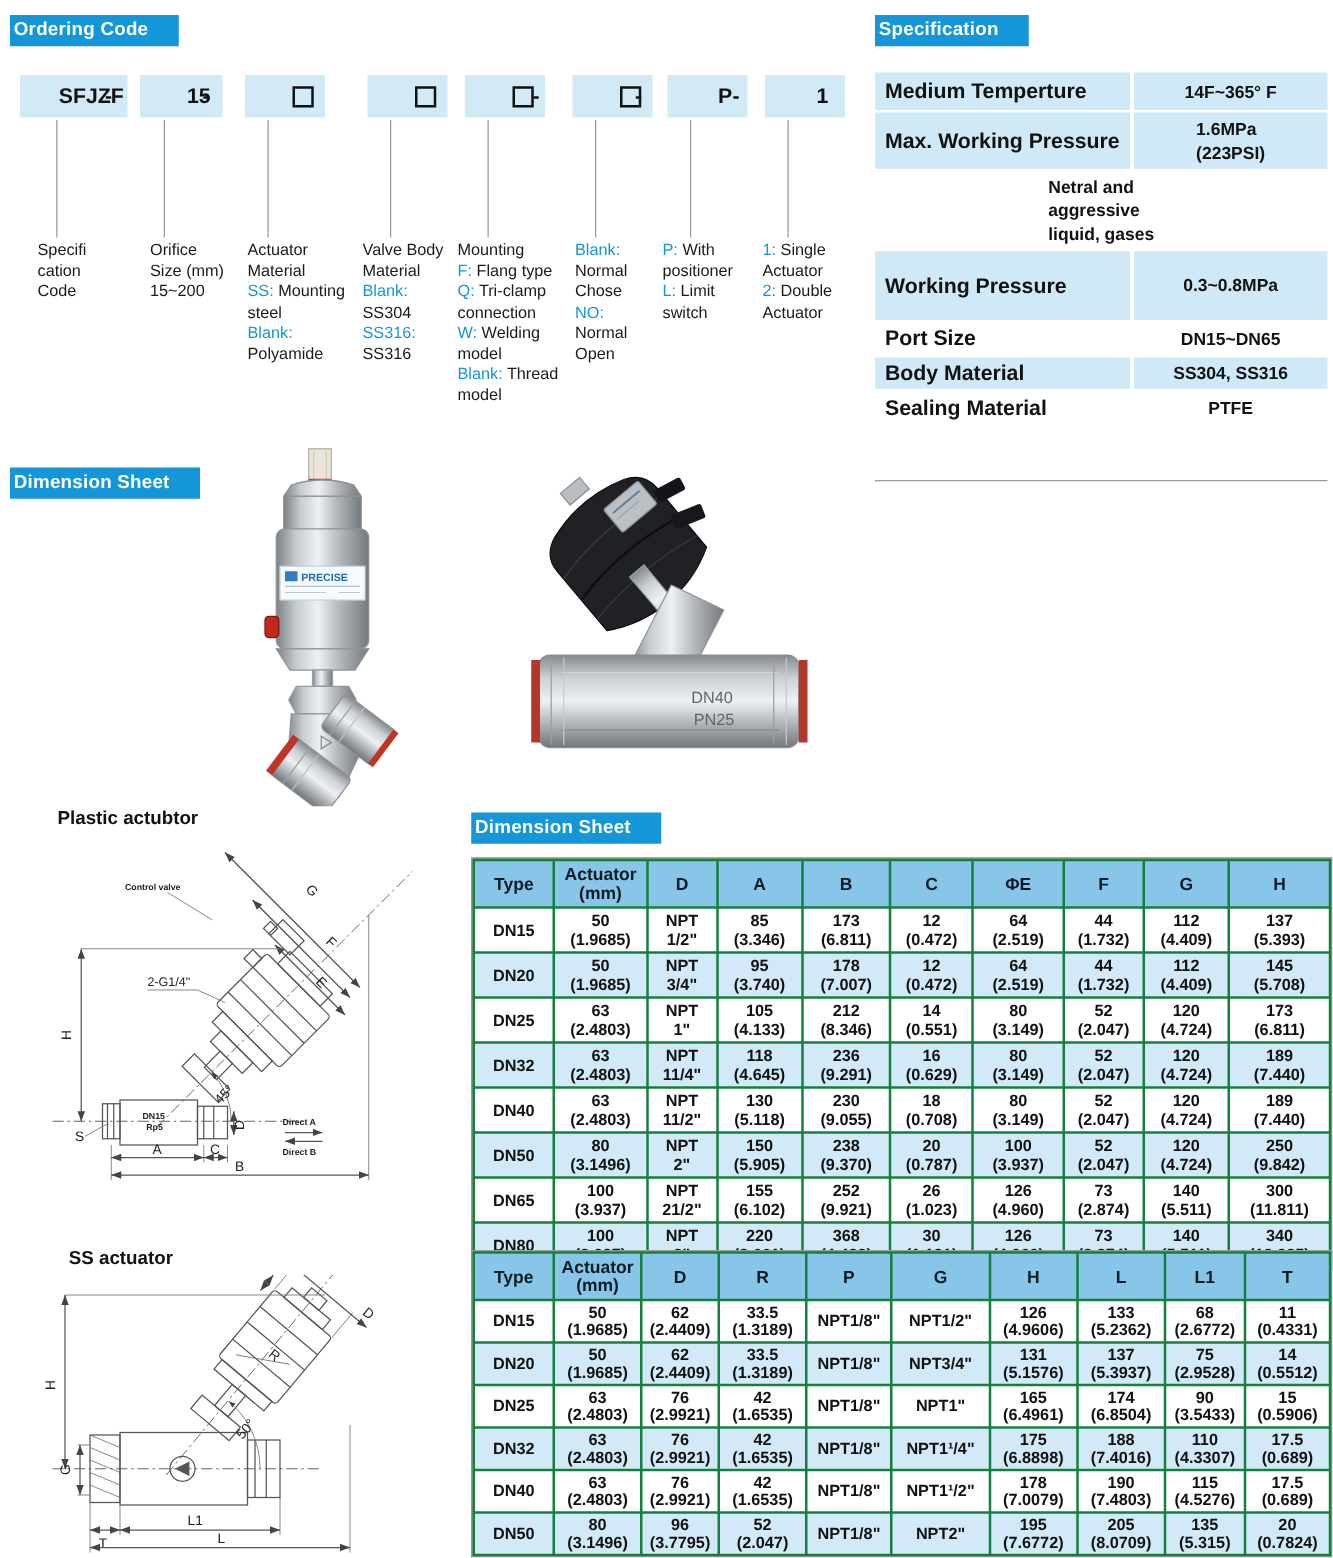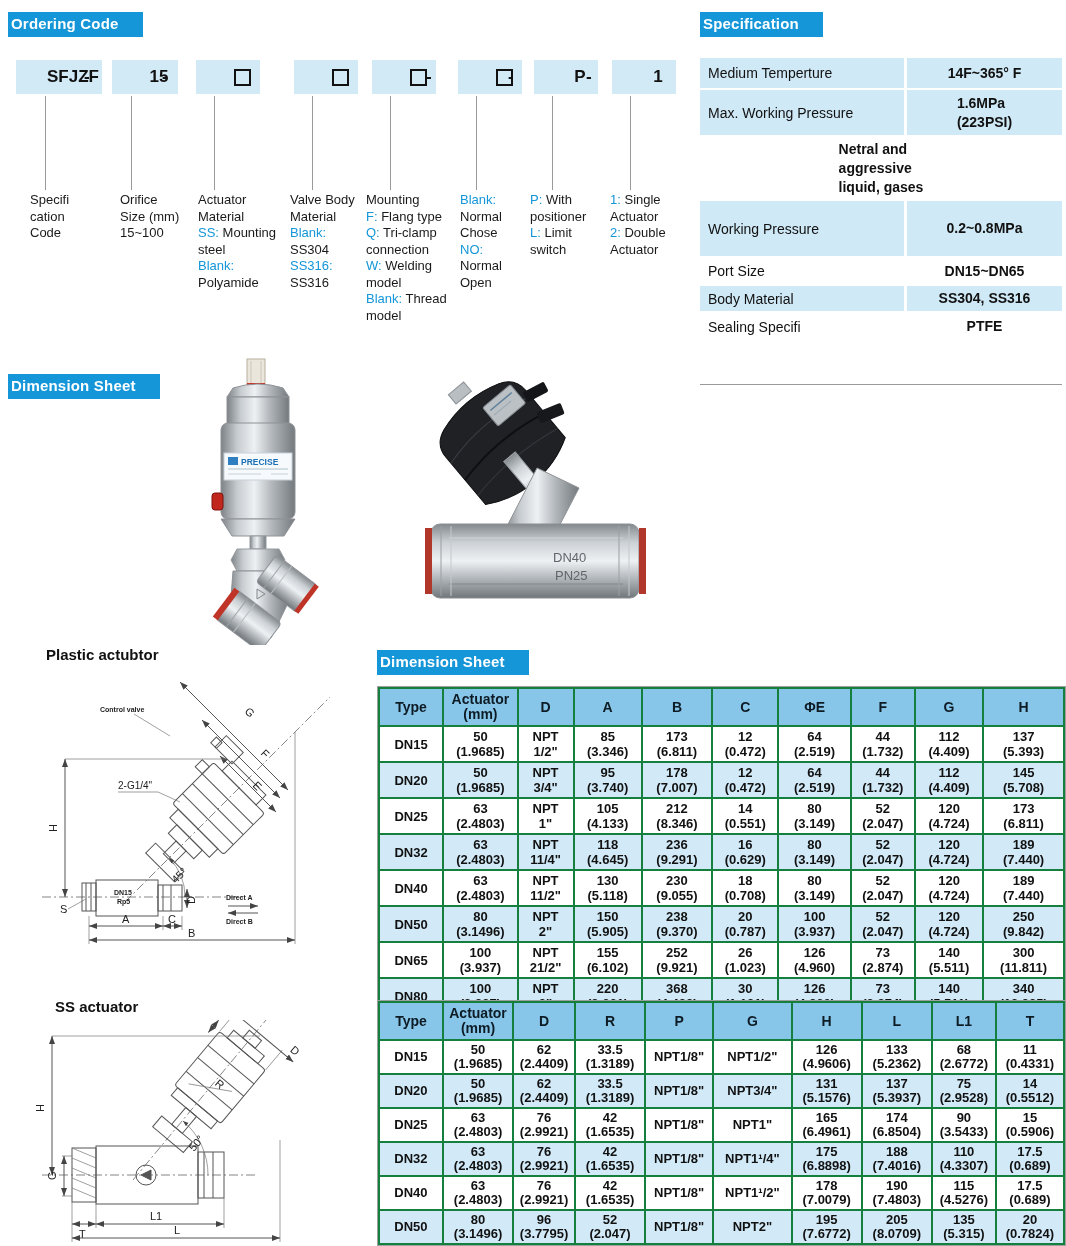--- a/index.html
+++ b/index.html
@@ -13,22 +13,22 @@
              justify-content:center;font-weight:bold;font-size:17px;color:#111;padding-left:28px;}
   .code-dash{position:absolute;top:0;height:34px;display:flex;align-items:center;font-weight:bold;font-size:17px;}
   .box-glyph{display:block;width:13px;height:13px;border:2px solid #111;}
   .code-line{position:absolute;top:96px;height:94px;width:1px;background:#9a9a9a;}
   .desc-col{position:absolute;top:192px;font-size:13px;line-height:16.5px;color:#1a1a1a;}
   .desc-col .b{color:#1496d8;}
   
   #spec-table{position:absolute;left:700px;top:58px;width:362px;}
   .spec-row{display:flex;margin-bottom:2px;}
   .spec-row.blue .spec-label,.spec-row.blue .spec-value{background:#cfe9f6;}
-  .spec-label{width:204px;display:flex;align-items:center;padding-left:8px;font-weight:normal;
-              font-size:14px;box-sizing:border-box;margin-right:3px;}
+  .spec-label{width:204px;display:flex;align-items:center;padding-left:8px;font-weight:bold;
+              font-size:17px;box-sizing:border-box;margin-right:3px;}
   .spec-value{flex:1;display:flex;align-items:center;justify-content:center;font-weight:bold;
               font-size:14px;line-height:19px;}
   .spec-value span{display:block;text-align:left;}
   .spec-rule{position:absolute;left:700px;width:362px;height:1px;background:#9a9a9a;}
   
   .draw-title{position:absolute;font-weight:bold;font-size:15px;color:#111;}
   
   .tbl-wrap{position:absolute;left:377px;width:687px;border:1px solid #9f9f9f;background:#15803d;}
   table.dim-table{width:100%;border-collapse:separate;border-spacing:2px;}
   .dim-table th{background:#88c6e9;font-size:14px;font-weight:bold;line-height:15px;padding:3px 0;color:#0d1b24;}
@@ -82,21 +82,21 @@
       <div class="code-line" style="left: 552px;"></div>
       <div class="code-line" style="left: 630px;"></div>
       <div class="desc-col" style="left: 30px; width: 78px;">
         <div class="desc-line"><span>Specifi</span></div>
         <div class="desc-line"><span>cation</span></div>
         <div class="desc-line"><span>Code</span></div>
       </div>
       <div class="desc-col" style="left: 120px; width: 88px;">
         <div class="desc-line"><span>Orifice</span></div>
         <div class="desc-line"><span>Size (mm)</span></div>
-        <div class="desc-line"><span>15~100</span></div>
+        <div class="desc-line"><span>15~200</span></div>
       </div>
       <div class="desc-col" style="left: 198px; width: 96px;">
         <div class="desc-line"><span>Actuator</span></div>
         <div class="desc-line"><span>Material</span></div>
         <div class="desc-line"><span class="b">SS:</span><span> Mounting</span></div>
         <div class="desc-line"><span>steel</span></div>
         <div class="desc-line"><span class="b">Blank:</span></div>
         <div class="desc-line"><span>Polyamide</span></div>
       </div>
       <div class="desc-col" style="left: 290px; width: 84px;">
@@ -155,37 +155,37 @@
           </div>
         </div>
         <div class="spec-row" style="height: 62px;">
           <div class="spec-value">
             <span>Netral and<br>aggressive<br>liquid, gases</span>
           </div>
         </div>
         <div class="spec-row blue" style="height: 55px;">
           <div class="spec-label">Working Pressure</div>
           <div class="spec-value">
-            <span>0.2~0.8MPa</span>
+            <span>0.3~0.8MPa</span>
           </div>
         </div>
         <div class="spec-row" style="height: 26px;">
           <div class="spec-label">Port Size</div>
           <div class="spec-value">
             <span>DN15~DN65</span>
           </div>
         </div>
         <div class="spec-row blue" style="height: 25px;">
           <div class="spec-label">Body Material</div>
           <div class="spec-value">
             <span>SS304, SS316</span>
           </div>
         </div>
         <div class="spec-row" style="height: 27px;">
-          <div class="spec-label">Sealing Specifi</div>
+          <div class="spec-label">Sealing Material</div>
           <div class="spec-value">
             <span>PTFE</span>
           </div>
         </div>
       </div>
     <div class="spec-rule" style="top:384px;"></div>
   </div>
 
   <div class="sec-header" style="left:8px;top:374px;">Dimension Sheet</div>
 

